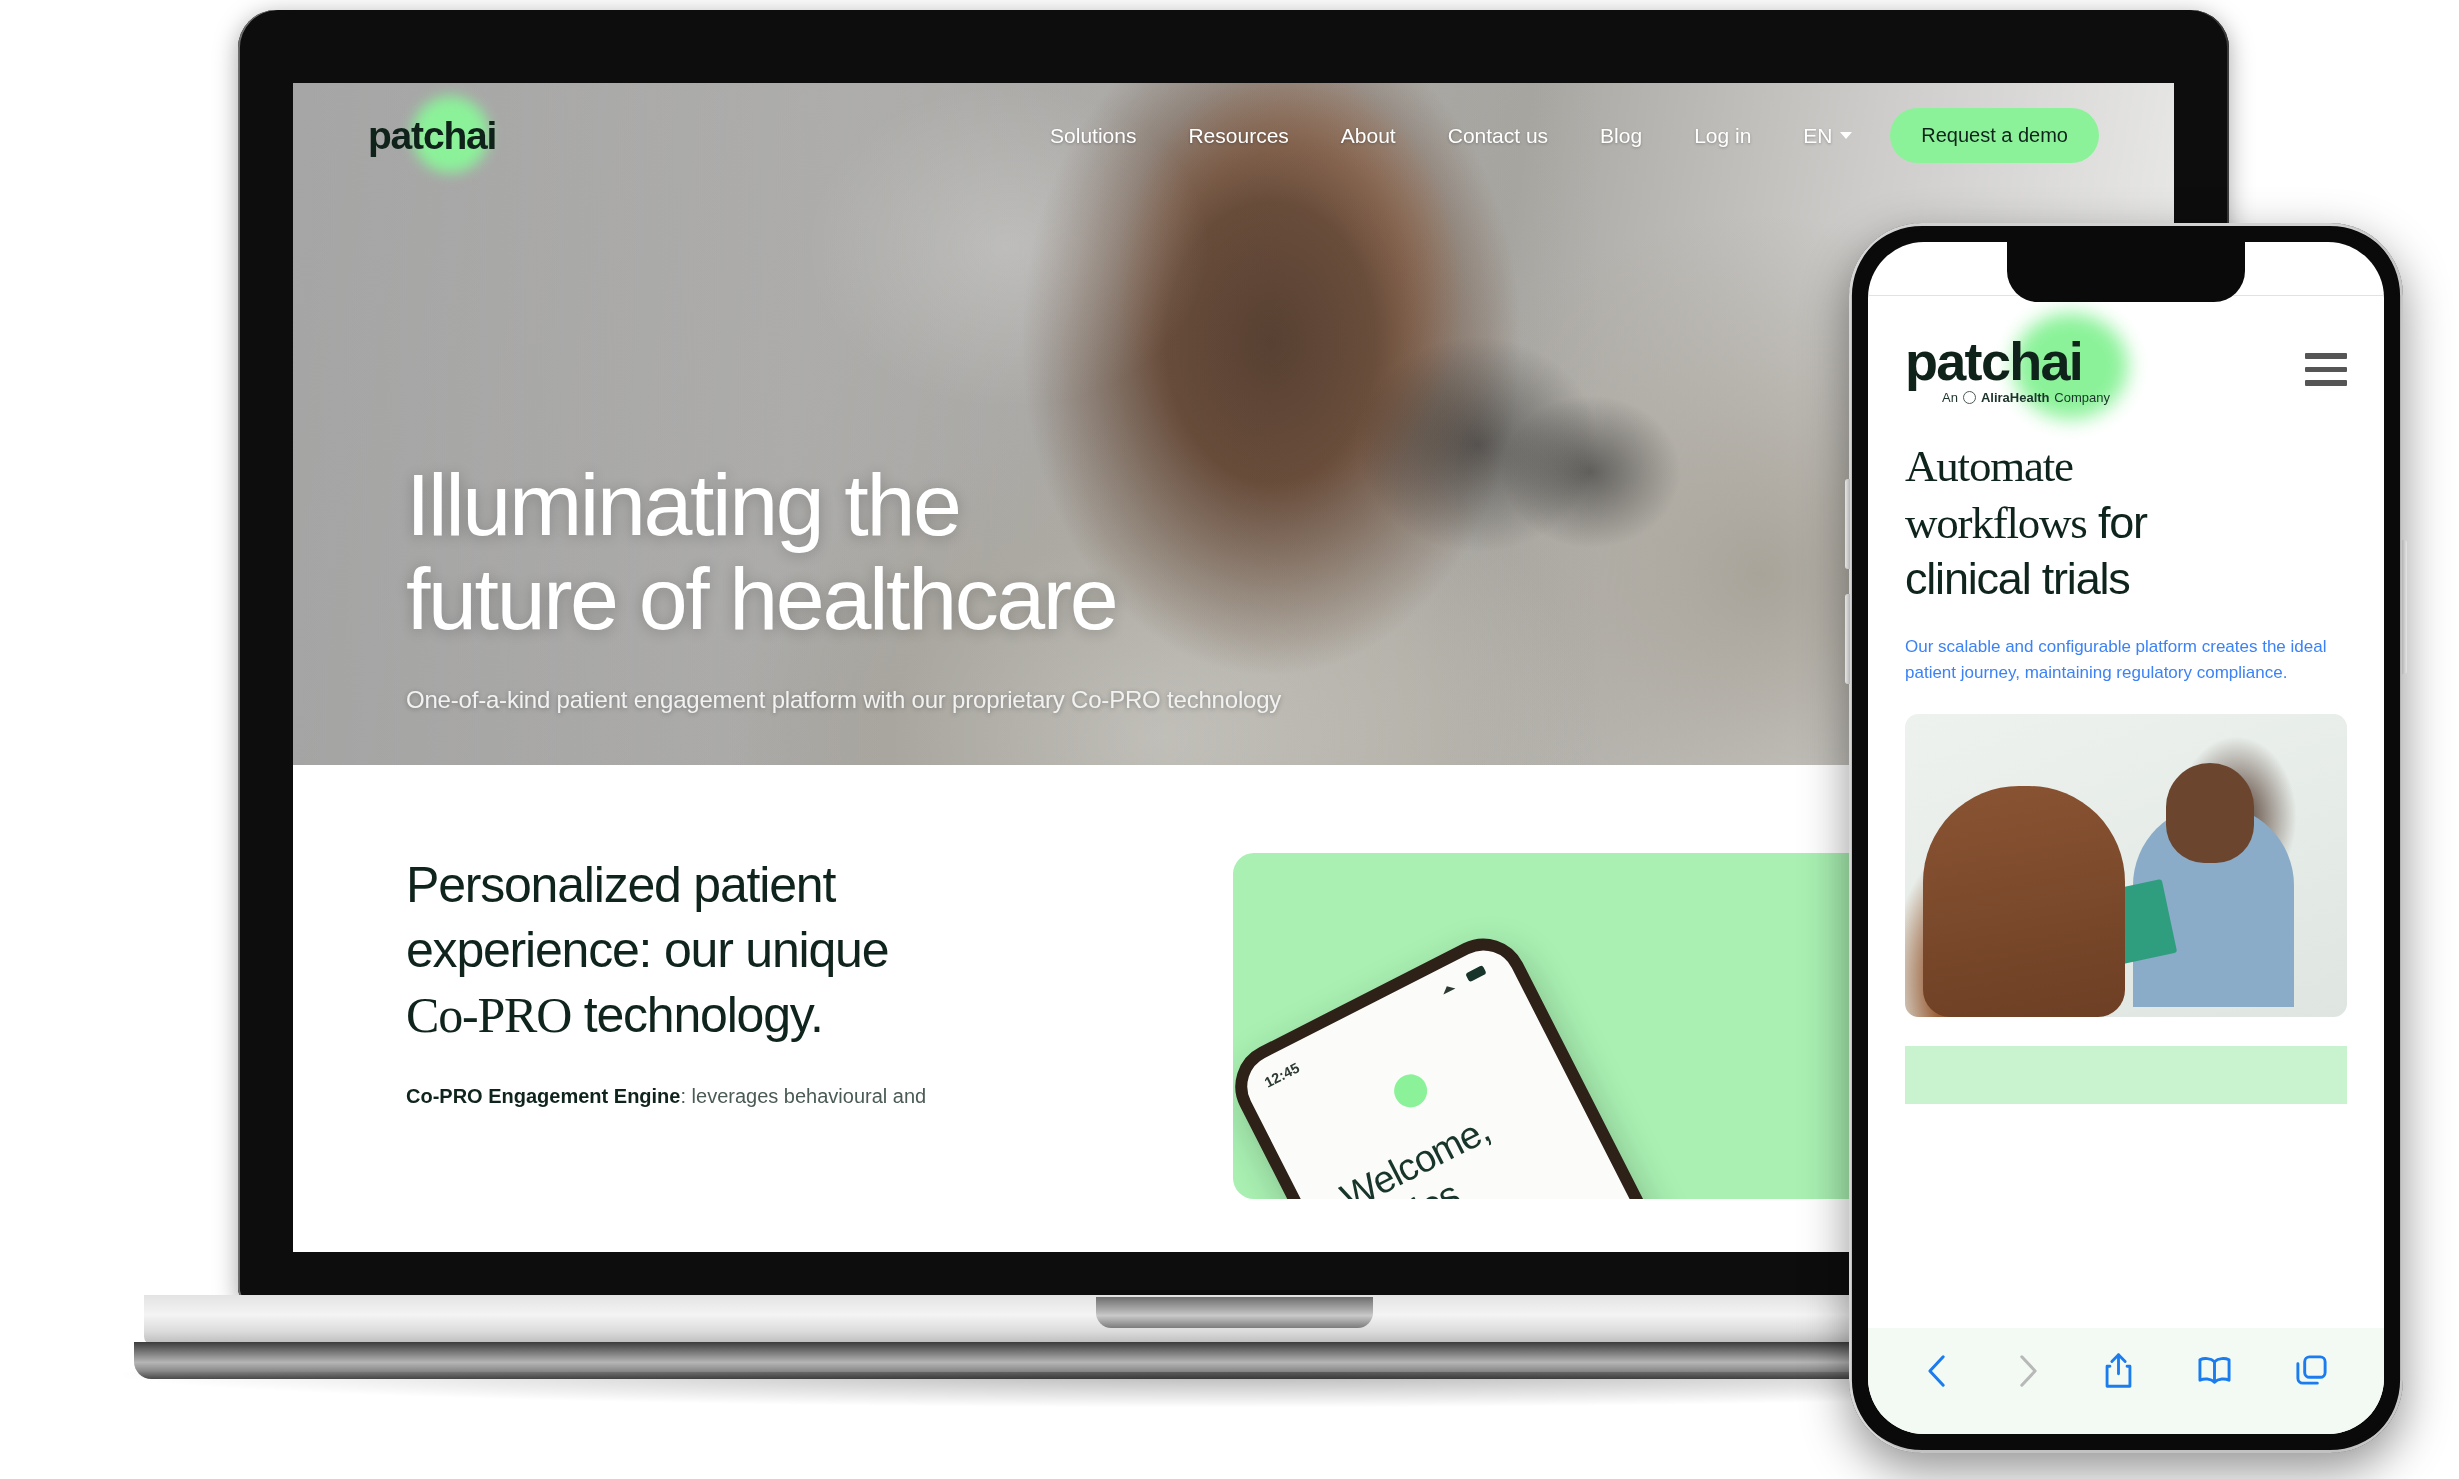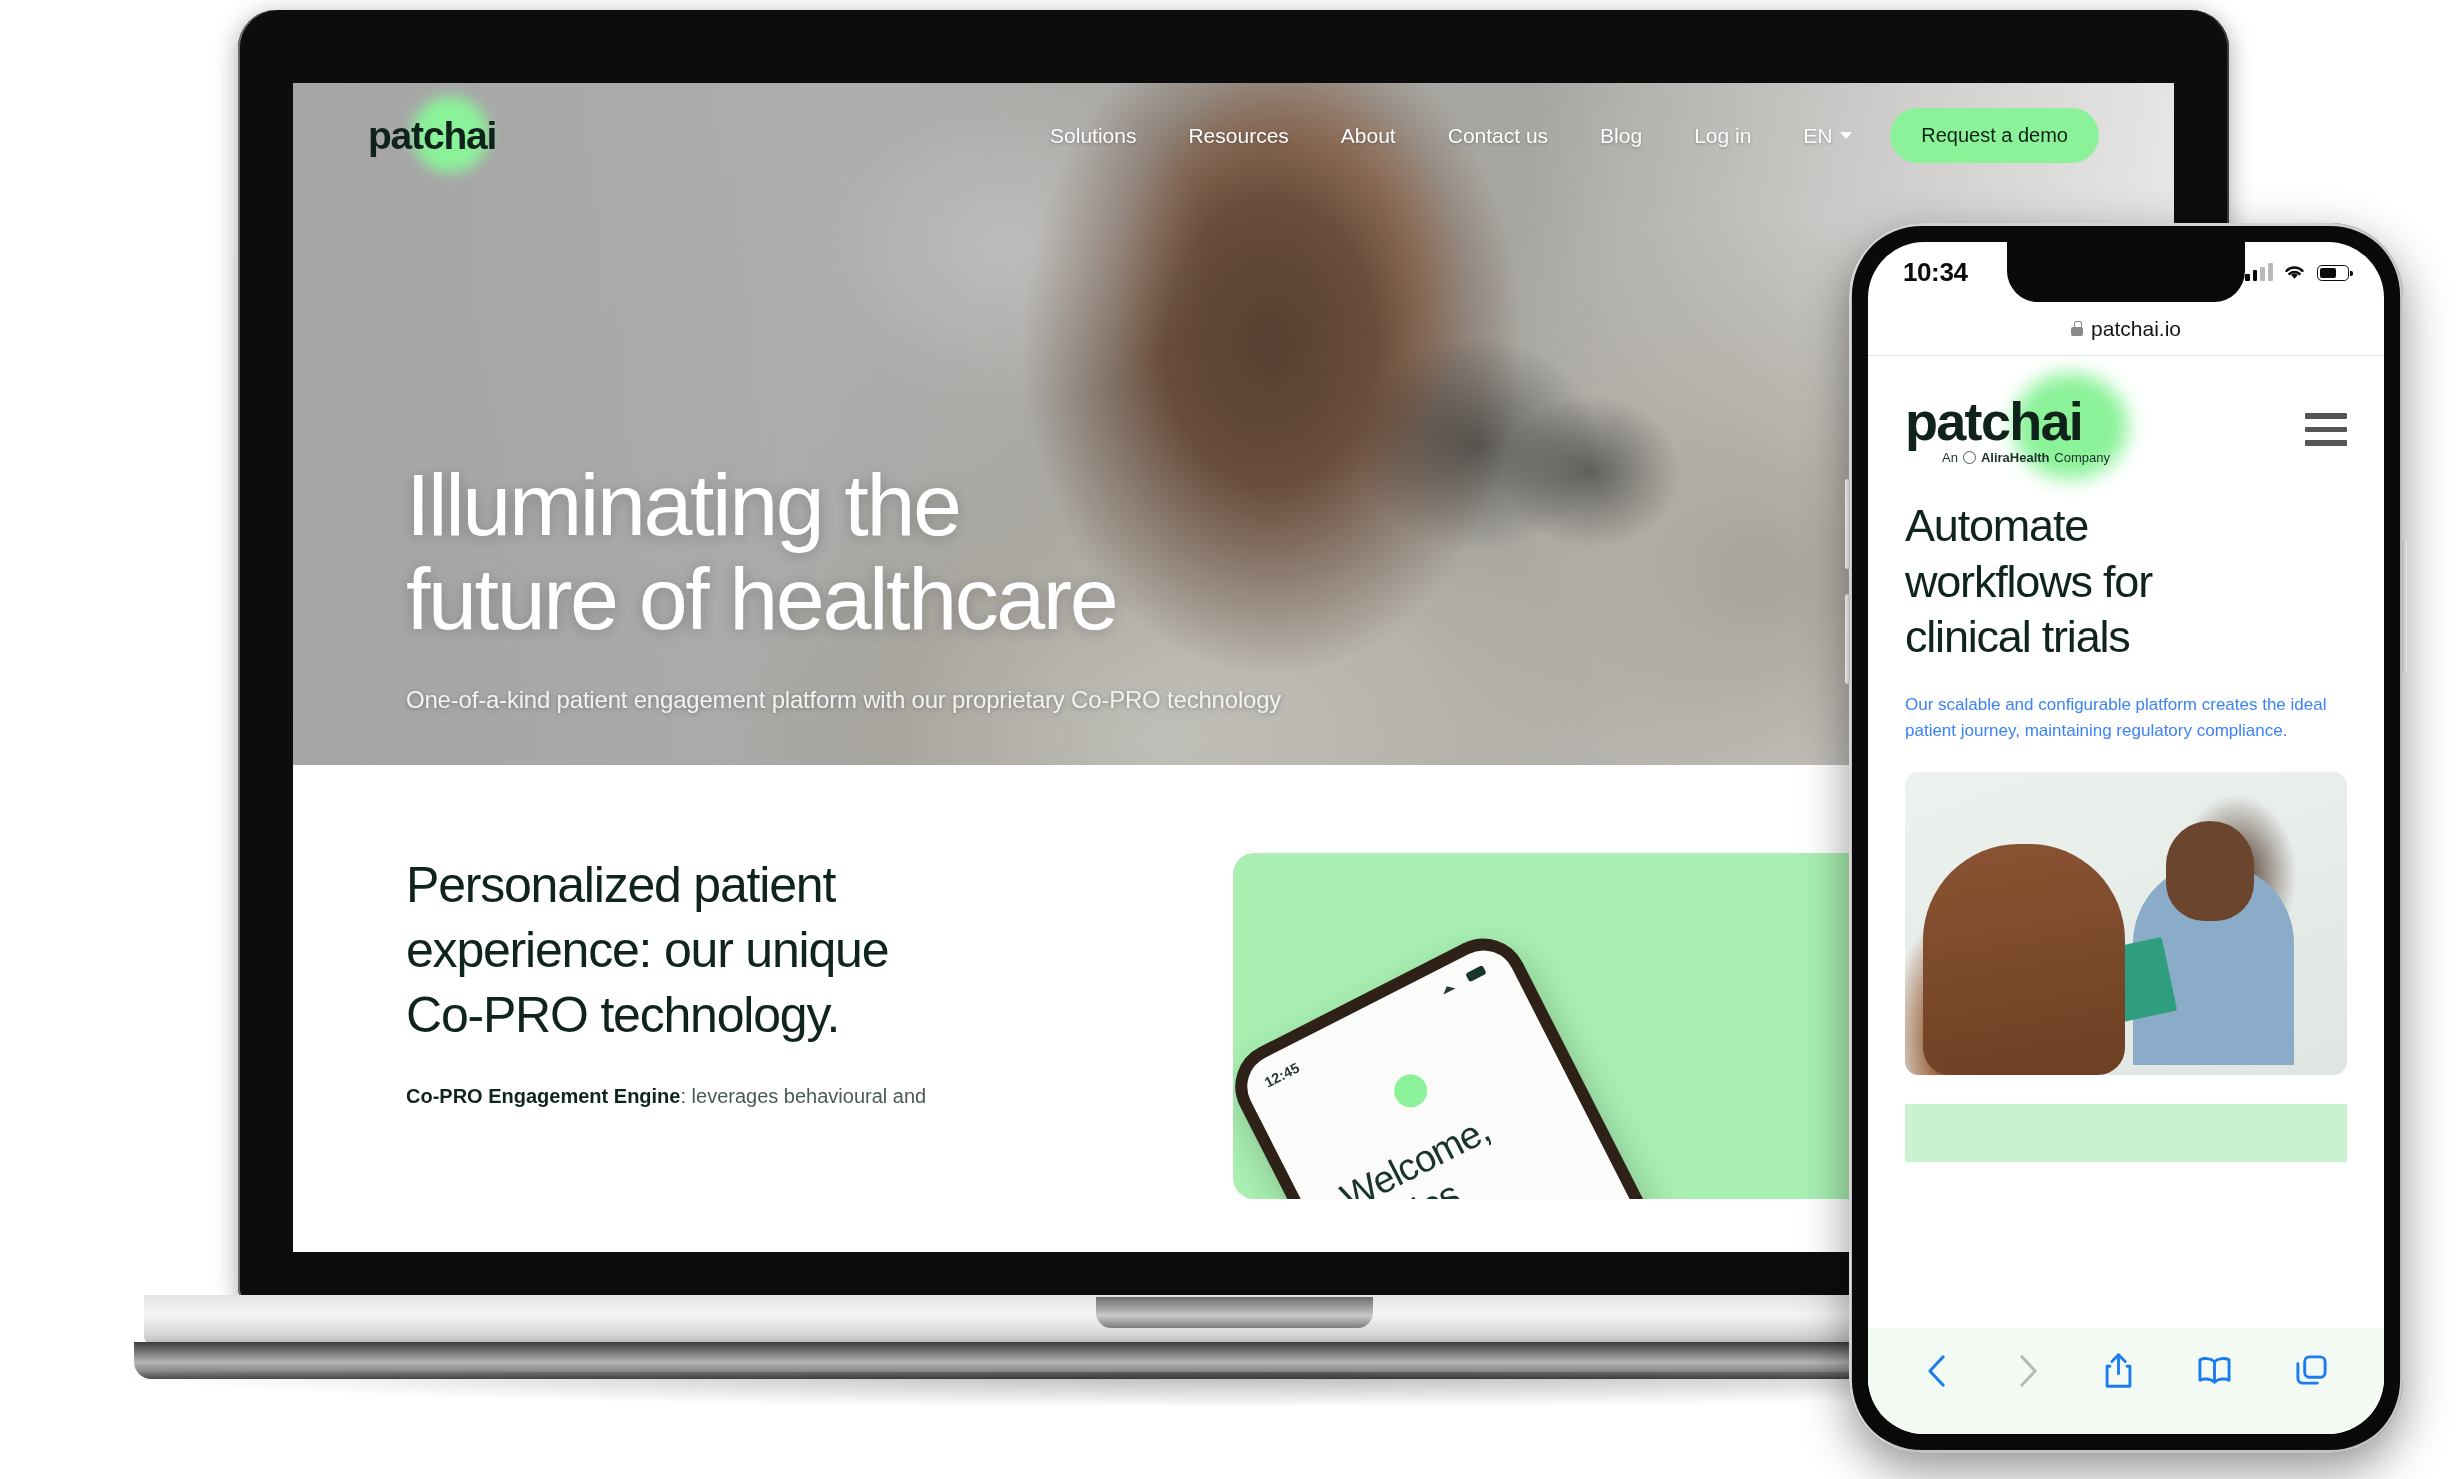--- a/index.html
+++ b/index.html
@@ -83,21 +83,21 @@
   .hero-sub{ margin-top:40px; color:#f2f2f2; font-size:24px; font-weight:400; letter-spacing:-0.2px;
     text-shadow:0 1px 5.8px rgba(0,0,0,.30); }
   .hero-circle{ position:absolute; right:48px; top:651px; width:106px; height:106px;
     border-radius:50%; border:1.9px solid #7fe58e; background:rgba(255,255,255,.55); }
 
   
   .section2{ position:relative; width:100%; height:487px; background:#fff; padding:88px 0 0 0; }
   .sec-inner{ display:flex; padding:0 113px; gap:58px; }
   .sec-left{ width:769px; }
   .sec-h2{ font-size:50px; line-height:1.30; letter-spacing:-1.2px; color:#0f241c; font-weight:400; }
-  .hl{ position:relative; display:inline-block; }
+  .hl{ position:relative; display:inline-block;font-family:Liberation Serif, serif; }
   .hl::before{ content:""; position:absolute; left:-7.7px; right:-7.7px; top:1.9px; bottom:1.9px;
     background:#8bf299; filter:blur(8.6px); border-radius:25px; z-index:-1; }
   .sec-p{ margin-top:33px; font-size:20px; color:#4a5a54; line-height:1.55; }
   .sec-p b{ color:#0f241c; font-weight:700; }
   .sec-card{ flex:1; background:#a9f0b2; border-radius:21px; height:346px; position:relative;
     overflow:hidden; }
   .mini-phone{ position:absolute; left:92px; top:113px; width:317px; height:538px;
     background:#fbfbfa; border:12.5px solid #2d2118; border-radius:44px;
     transform:rotate(-27deg); box-shadow:0 15.4px 38px rgba(0,0,0,.22); overflow:hidden; }
   .mp-time{ position:absolute; left:21px; top:15.4px; font-size:14.4px; color:#2c3a34; font-weight:600; }
@@ -281,39 +281,20 @@
   <div class="phone">
     <div class="phone-body"></div>
     <div class="phone-bezel"></div>
     <div class="vol-up"></div>
     <div class="vol-dn"></div>
     <div class="pwr"></div>
 
     <div class="phone-screen">
       <div class="notch"></div>
 
-      <div class="statusbar">
-        <div class="st-time">10:34</div>
-        <div class="st-right">
-          <div class="bars">
-              <i></i>
-              <i></i>
-              <i></i>
-              <i></i>
-            </div>
-          <svg width="25" height="18" viewBox="0 0 26 19">
-            <path d="M13 16.5 L9.6 12.6 A5.2 5.2 0 0 1 16.4 12.6 Z" fill="#0b0b0b"></path>
-            <path d="M4.6 8.2 A12 12 0 0 1 21.4 8.2" stroke="#0b0b0b" stroke-width="2.6" fill="none" stroke-linecap="round"></path>
-            <path d="M7.6 11.6 A8 8 0 0 1 18.4 11.6" stroke="#0b0b0b" stroke-width="2.6" fill="none" stroke-linecap="round"></path>
-          </svg>
-          <div class="batt">
-              <i></i>
-            </div>
-        </div>
-      </div>
 
       <div class="urlbar">
         <span class="lock"></span>
         <span class="url-text">patchai.io</span>
       </div>
 
       <div class="m-header">
         <div class="m-logo">
           <div class="m-blob"></div>
           <div class="m-logo-text">patchai</div>

